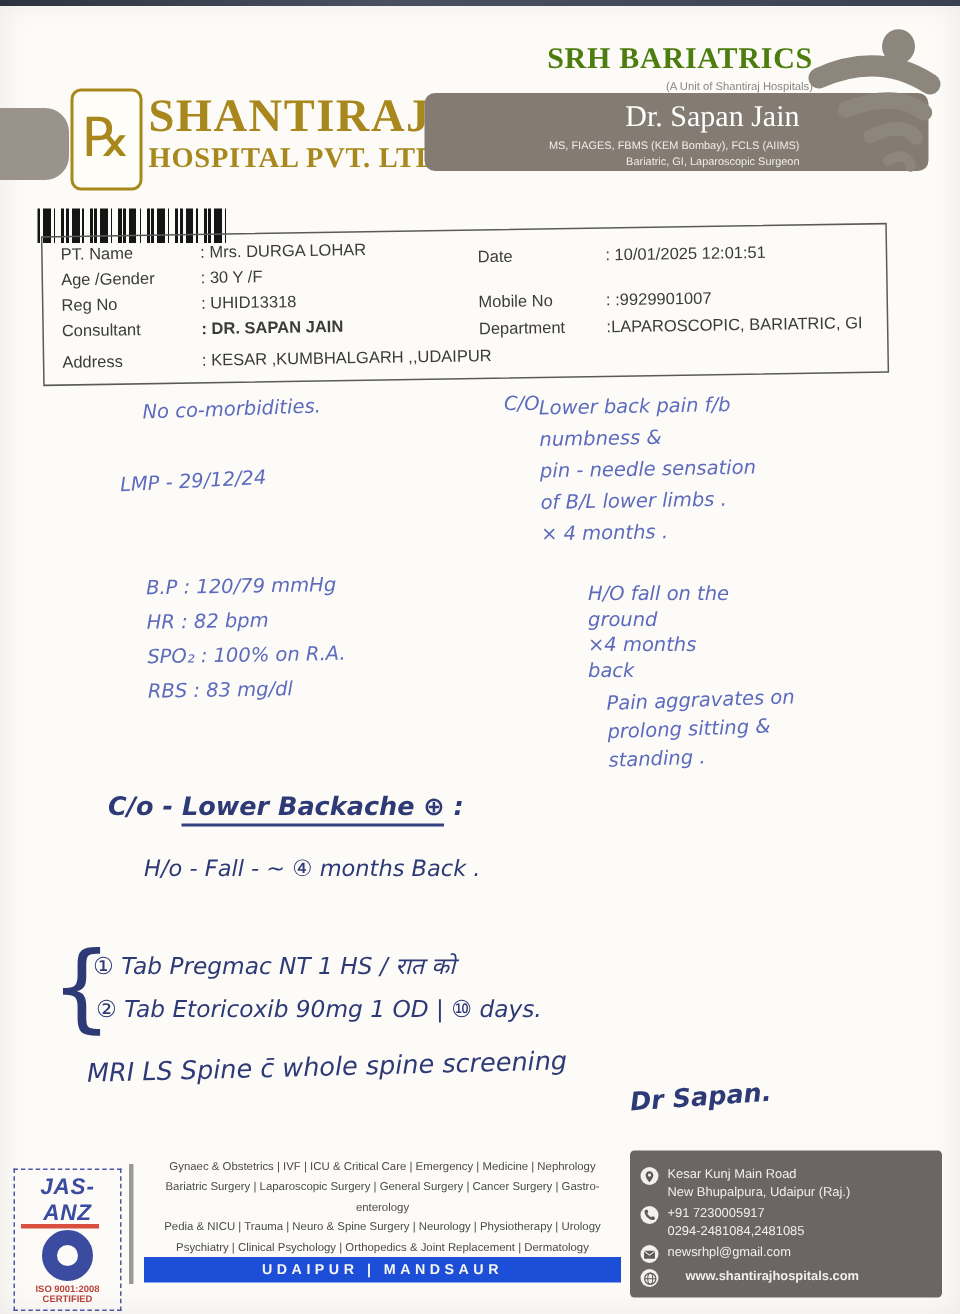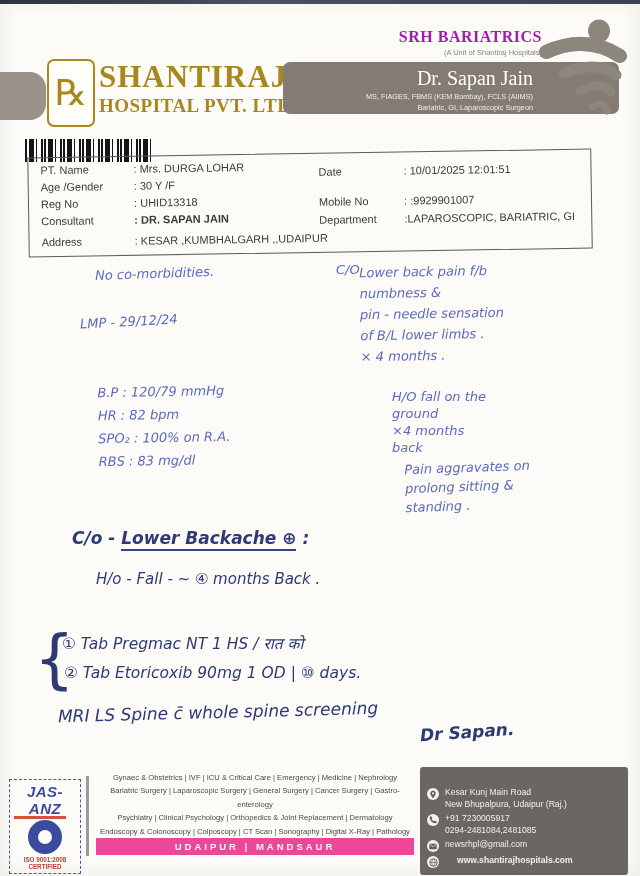--- a/index.html
+++ b/index.html
@@ -9,21 +9,21 @@
         background:linear-gradient(90deg,#2e3340,#4a5060 40%,#3a4150);}
   
   .band-left{position:absolute;left:0;top:72px;width:46px;height:48px;background:#9a938b;border-radius:0 16px 16px 0;}
   .logo-card{position:absolute;left:47px;top:59px;width:44px;height:64px;background:#fffdf8;
         border:2px solid #a8881c;border-radius:7px;display:flex;align-items:center;justify-content:center;}
   .rx-glyph{font-family:"DejaVu Serif","DejaVu Sans",serif;font-size:36px;color:#a8881c;line-height:1;}
   .hosp-name{position:absolute;left:99px;top:61px;color:#a8881c;font-family:"Liberation Serif",serif;}
   .hn1{font-size:31px;font-weight:bold;letter-spacing:1px;line-height:1;}
   .hn2{font-size:19px;font-weight:bold;letter-spacing:.5px;margin-top:3px;}
   .srh{position:absolute;left:330px;top:28px;width:212px;text-align:right;}
-  .srh1{color:#a21caf;font-family:"Liberation Serif",serif;font-weight:bold;font-size:16px;letter-spacing:.5px;}
+  .srh1{color:#4d7c0f;font-family:"Liberation Serif",serif;font-weight:bold;font-size:20px;letter-spacing:.5px;}
   .srh2{color:#8a867f;font-size:7.5px;margin-top:2px;}
   .doc-badge{position:absolute;left:283px;top:62px;width:336px;height:52px;background:#847c73;
         border-radius:7px;color:#fff;text-align:right;padding:5px 86px 0 0;box-sizing:border-box;}
   .doc-name{font-family:"Liberation Serif",serif;font-weight:normal;font-size:20px;}
   .doc-creds,.doc-spec{font-size:7.3px;color:#efece7;margin-top:2px;}
   .figure-icon{position:absolute;left:536px;top:18px;}
   .contact-line{position:absolute;left:280px;top:123px;width:352px;text-align:center;
         font-size:7.3px;color:#93772a;font-weight:bold;}
   
   .barcode{position:absolute;left:25px;top:139px;width:128px;height:23px;
@@ -47,26 +47,26 @@
        text-align:center;box-sizing:border-box;}
   .jas-name{color:#3b4ba0;font-weight:bold;font-style:italic;font-size:15px;letter-spacing:.5px;}
   .jas-c{position:relative;width:30px;height:30px;border:10px solid #3b4ba0;border-radius:50%;
        margin:3px auto 2px;box-sizing:content-box;width:14px;height:14px;}
   .jas-line{position:absolute;left:14px;top:816px;width:52px;height:3px;background:#d9503f;}
   .jas-iso{color:#b8413a;font-size:6.3px;font-weight:bold;}
   .jas-cert{color:#b8413a;font-size:6.3px;font-weight:bold;}
   .fdivider{position:absolute;left:86px;top:776px;width:3px;height:80px;background:#9a9a98;}
   .services{position:absolute;left:96px;top:771px;width:318px;text-align:center;
         color:#4a4a4a;font-size:7.6px;line-height:13.4px;}
-  .cities{position:absolute;left:96px;top:838px;width:318px;height:17px;background:#ec4899;
+  .cities{position:absolute;left:96px;top:838px;width:318px;height:17px;background:#1d4ed8;
         color:#f7f7f5;font-size:9.5px;font-weight:bold;letter-spacing:3px;text-align:center;line-height:17px;}
   .contact-box{position:absolute;left:420px;top:767px;width:208px;background:#6b6663;border-radius:3px;
         color:#f0efed;font-size:8.6px;padding:6px 7px 7px;box-sizing:border-box;}
   .crow{display:flex;align-items:flex-start;margin-top:3px;}
-  .crow:first-child{margin-top:14px;}
+  .crow:first-child{margin-top:4px;}
   .cicon{flex:0 0 12px;width:12px;height:12px;background:#f2f1ef;border-radius:50%;margin-right:6px;
         display:flex;align-items:center;justify-content:center;margin-top:1px;}
   .ctext{white-space:pre-line;line-height:11.5px;}
   .cbold{font-weight:bold;margin-left:12px;}
 </style>
 </head>
 <body>
 
 <div class="page">
   <div class="scan-top"></div>
@@ -167,20 +167,21 @@
     <div class="jas-c"></div>
     <div class="jas-iso">ISO 9001:2008</div>
     <div class="jas-cert">CERTIFIED</div>
   </div>
   <div class="jas-line"></div>
   <div class="fdivider"></div>
 
   <div class="services">
     <div>Gynaec &amp; Obstetrics  |  IVF  |  ICU &amp; Critical Care  |  Emergency  |  Medicine  |  Nephrology</div>
     <div>Bariatric Surgery  |  Laparoscopic Surgery  |  General Surgery  |  Cancer Surgery  |  Gastro-enterology</div>
+    <div>Pedia &amp; NICU  |  Trauma  |  Neuro &amp; Spine Surgery  |  Neurology  |  Physiotherapy  |  Urology</div>
     <div>Psychiatry  |  Clinical Psychology  |  Orthopedics &amp; Joint Replacement  |  Dermatology</div>
     <div>Endoscopy &amp; Colonoscopy  |  Colposcopy  |  CT Scan  |  Sonography  |  Digital X-Ray  |  Pathology</div>
   </div>
   <div class="cities">UDAIPUR | MANDSAUR</div>
 
   <div class="contact-box">
     <div class="crow">
       <span class="cicon">
         <svg width="8" height="9" viewBox="0 0 13 13">
             <path d="M6.5 0.5 C4 0.5 2.3 2.4 2.3 4.8 C2.3 7.6 6.5 12.5 6.5 12.5 C6.5 12.5 10.7 7.6 10.7 4.8 C10.7 2.4 9 0.5 6.5 0.5 Z M6.5 6.4 A1.7 1.7 0 1 1 6.5 3 A1.7 1.7 0 1 1 6.5 6.4 Z" fill="#5f5b58" fill-rule="evenodd"></path>

